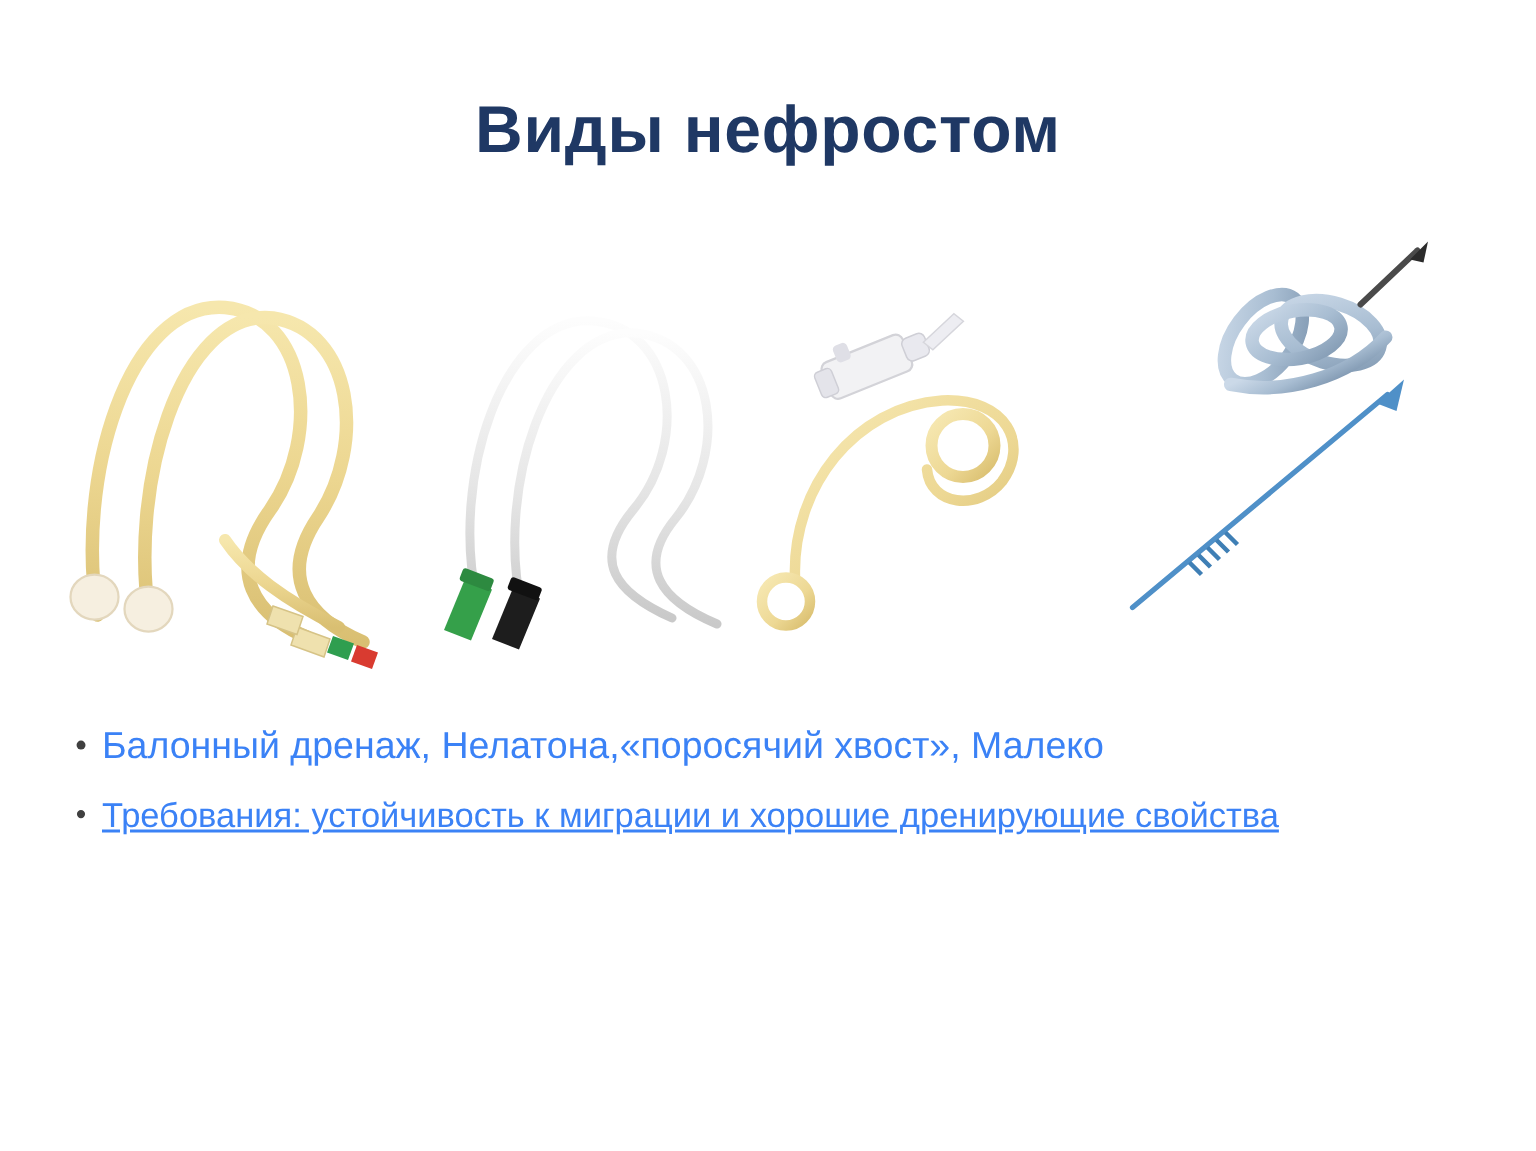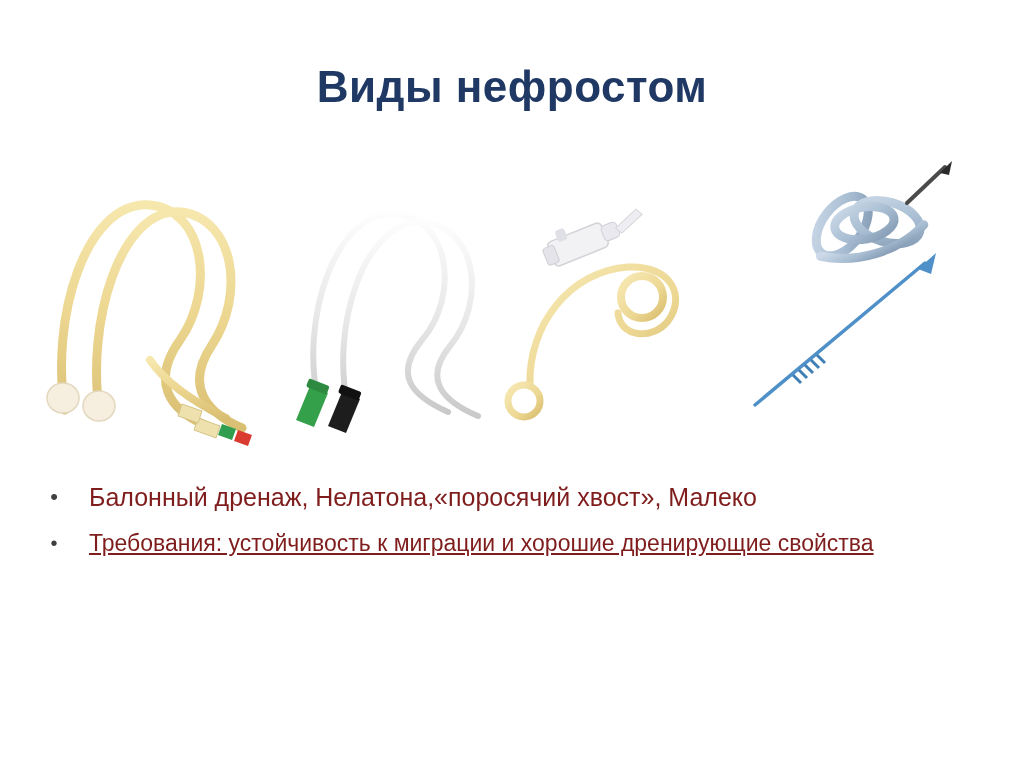--- a/index.html
+++ b/index.html
@@ -61,24 +61,23 @@
   }
   .bullet .dot {
     flex: 0 0 auto;
     width: 28px;
     text-align: center;
     color: #404040;
     font-size: 22px;
     line-height: 34px;
   }
   .bullet .txt {
-    color: #7f1d1d;
+    color: #3b82f6;
     font-size: 25px;
     line-height: 34px;
-    margin-left: 21px;
   }
   .bullet.small .txt {
     font-size: 23px;
     line-height: 31px;
     text-decoration: underline;
   }
   .bullet.small .dot {
     font-size: 20px;
     line-height: 31px;
   }

